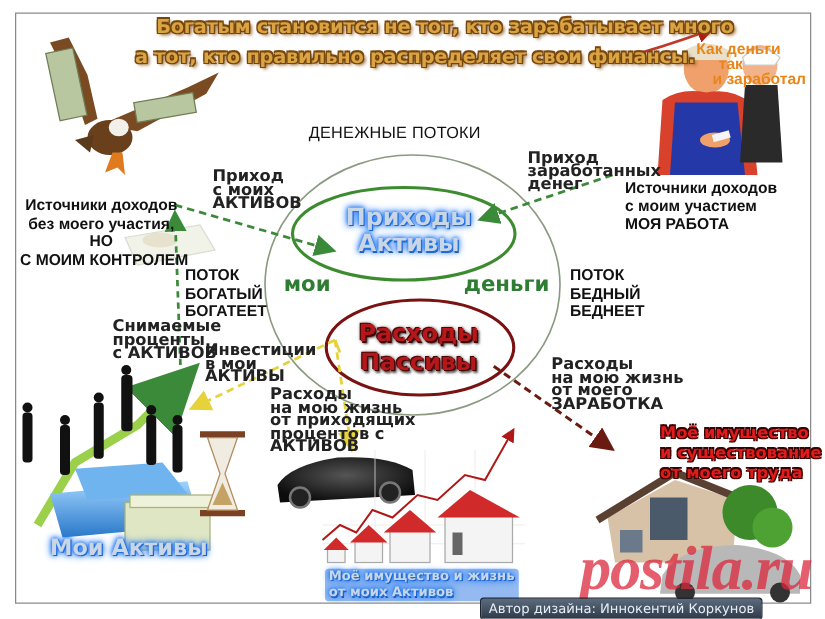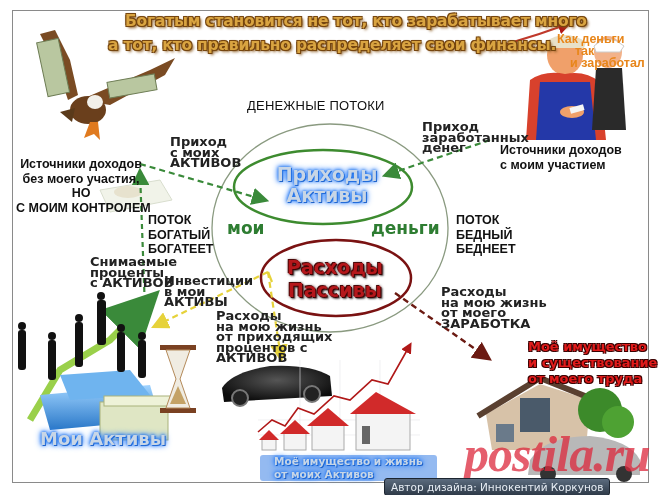--- a/index.html
+++ b/index.html
@@ -194,20 +194,21 @@
 <div class="abs bold-black" style="left:16px; top:157px; width:130px; text-align:center;">
   <div>Источники доходов</div>
   <div>без моего участия,</div>
   <div>НО</div>
   <div>С МОИМ КОНТРОЛЕМ</div>
 </div>
 
 <div class="abs bold-black" style="left:500px; top:143px; text-align:left;">
   <div>Источники доходов</div>
   <div>с моим участием</div>
+  <div>МОЯ РАБОТА</div>
 </div>
 
 <div class="abs blue-glow" style="left:272px; top:164px; font-size:19px; line-height:21px; text-align:center; width:110px;">
   <div>Приходы</div>
   <div>Активы</div>
 </div>
 <div class="abs red-glow" style="left:276px; top:256px; font-size:19px; line-height:23px; text-align:center; width:118px;">
   <div>Расходы</div>
   <div>Пассивы</div>
 </div>
@@ -254,21 +255,21 @@
 </div>
 <div class="abs small-note" style="left:441px; top:287px;">
   <div>Расходы</div>
   <div>на мою жизнь</div>
   <div>от моего</div>
   <div>ЗАРАБОТКА</div>
 </div>
 
 <div class="abs blue-glow" style="left:40px; top:428px; font-size:18px;">Мои Активы</div>
 
-<div class="abs blue-glow" style="left:260px; top:455px; font-size:10.5px; line-height:13px; background:rgba(60,130,230,0.55); padding:0 14px; border-radius:3px;">
+<div class="abs blue-glow" style="left:260px; top:455px; font-size:10.5px; line-height:13px; background:rgba(60,130,230,0.55); padding:0 3px; border-radius:3px;">
   <div>Моё имущество и жизнь</div>
   <div>от моих Активов</div>
 </div>
 
 <div class="abs red-box-text" style="left:528px; top:339px;">
   <div>Моё имущество</div>
   <div>и существование</div>
   <div>от моего труда</div>
 </div>
 

